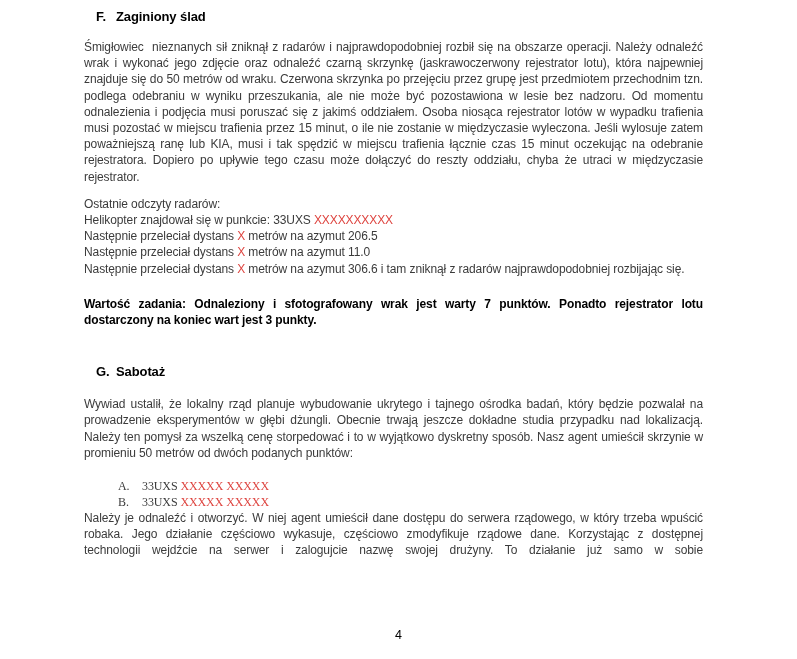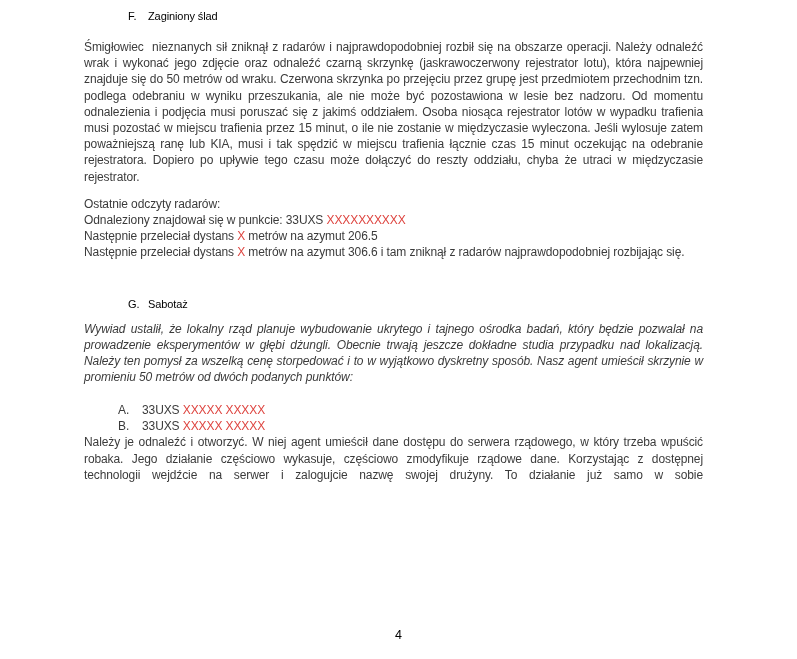--- a/index.html
+++ b/index.html
@@ -16,46 +16,46 @@
     box-sizing: border-box;
     background: var(--bg);
     font-family: "Liberation Sans", "DejaVu Sans", sans-serif;
     color: var(--text);
     font-size: 12px;
     letter-spacing: -0.1px;
     padding: 8px 94px 0 84px;
     overflow: hidden;
   }
   .heading {
-    margin-left: 44px;
-    font-weight: 400;
-    font-size: 11px;
+    margin-left: 12px;
+    font-weight: 700;
+    font-size: 13px;
     line-height: 17px;
     color: var(--heading);
   }
   .h-label { display: inline-block; width: 20px; }
   .para {
     margin: 0;
     line-height: 16.2px;
     text-align: justify;
   }
   .p-first { margin-top: 14px; }
   .radar-block { margin-top: 11px; line-height: 16.2px; }
   .radar-block .line { white-space: normal; }
   .value-note {
     margin-top: 19px;
     font-weight: 700;
     color: var(--heading);
     line-height: 16.2px;
     text-align: justify;
   }
   .heading-g { margin-top: 35px; }
-  .p-g { margin-top: 8px; font-style: italic; }
+  .p-g { margin-top: 16px; }
   .coord-list { margin-top: 17px; line-height: 16px; }
-  .coord-item { margin-left: 34px; }
+  .coord-item { margin-left: 34px; font-family: Liberation Serif, serif; }
   .li-label { display: inline-block; width: 24px; }
   .p-g2 { text-align-last: justify; }
   .red { color: var(--red); }
   .footer {
     position: absolute;
     left: 0; right: 0;
     top: 628px;
     text-align: center;
     color: var(--heading);
     font-size: 12.5px;
@@ -67,25 +67,27 @@
 <div class="page">
 
   <div class="heading">
     <span class="h-label">F.</span><span class="h-title">Zaginiony ślad</span>
   </div>
 
   <p class="para p-first">Śmigłowiec&nbsp; nieznanych sił zniknął z radarów i najprawdopodobniej rozbił się na obszarze operacji. Należy odnaleźć wrak i wykonać jego zdjęcie oraz odnaleźć czarną skrzynkę (jaskrawoczerwony rejestrator lotu), która najpewniej znajduje się do 50 metrów od wraku. Czerwona skrzynka po przejęciu przez grupę jest przedmiotem przechodnim tzn. podlega odebraniu w wyniku przeszukania, ale nie może być pozostawiona w lesie bez nadzoru. Od momentu odnalezienia i podjęcia musi poruszać się z jakimś oddziałem. Osoba niosąca rejestrator lotów w wypadku trafienia musi pozostać w miejscu trafienia przez 15 minut, o ile nie zostanie w międzyczasie wyleczona. Jeśli wylosuje zatem poważniejszą ranę lub KIA, musi i tak spędzić w miejscu trafienia łącznie czas 15 minut oczekując na odebranie rejestratora. Dopiero po upływie tego czasu może dołączyć do reszty oddziału, chyba że utraci w międzyczasie rejestrator.</p>
 
   <div class="radar-block">
     <div class="line">Ostatnie odczyty radarów:</div>
-    <div class="line"><span>Odnaleziony znajdował się w punkcie: 33UXS </span><span class="red">XXXXXXXXXX</span></div>
+    <div class="line"><span>Helikopter znajdował się w punkcie: 33UXS </span><span class="red">XXXXXXXXXX</span></div>
     <div class="line"><span>Następnie przeleciał dystans </span><span class="red">X</span><span> metrów na azymut 206.5</span></div>
+    <div class="line"><span>Następnie przeleciał dystans </span><span class="red">X</span><span> metrów na azymut 11.0</span></div>
     <div class="line para"><span>Następnie przeleciał dystans </span><span class="red">X</span><span> metrów na azymut 306.6 i tam zniknął z radarów najprawdopodobniej rozbijając się.</span></div>
   </div>
 
+  <p class="value-note">Wartość zadania: Odnaleziony i sfotografowany wrak jest warty 7 punktów. Ponadto rejestrator lotu dostarczony na koniec wart jest 3 punkty.</p>
 
   <div class="heading heading-g">
     <span class="h-label">G.</span><span class="h-title">Sabotaż</span>
   </div>
 
   <p class="para p-g">Wywiad ustalił, że lokalny rząd planuje wybudowanie ukrytego i tajnego ośrodka badań, który będzie pozwalał na prowadzenie eksperymentów w głębi dżungli. Obecnie trwają jeszcze dokładne studia przypadku nad lokalizacją. Należy ten pomysł za wszelką cenę storpedować i to w wyjątkowo dyskretny sposób. Nasz agent umieścił skrzynie w promieniu 50 metrów od dwóch podanych punktów:</p>
 
   <div class="coord-list">
     <div class="coord-item">
       <span class="li-label">A.</span><span><span>33UXS </span><span class="red">XXXXX XXXXX</span></span>

